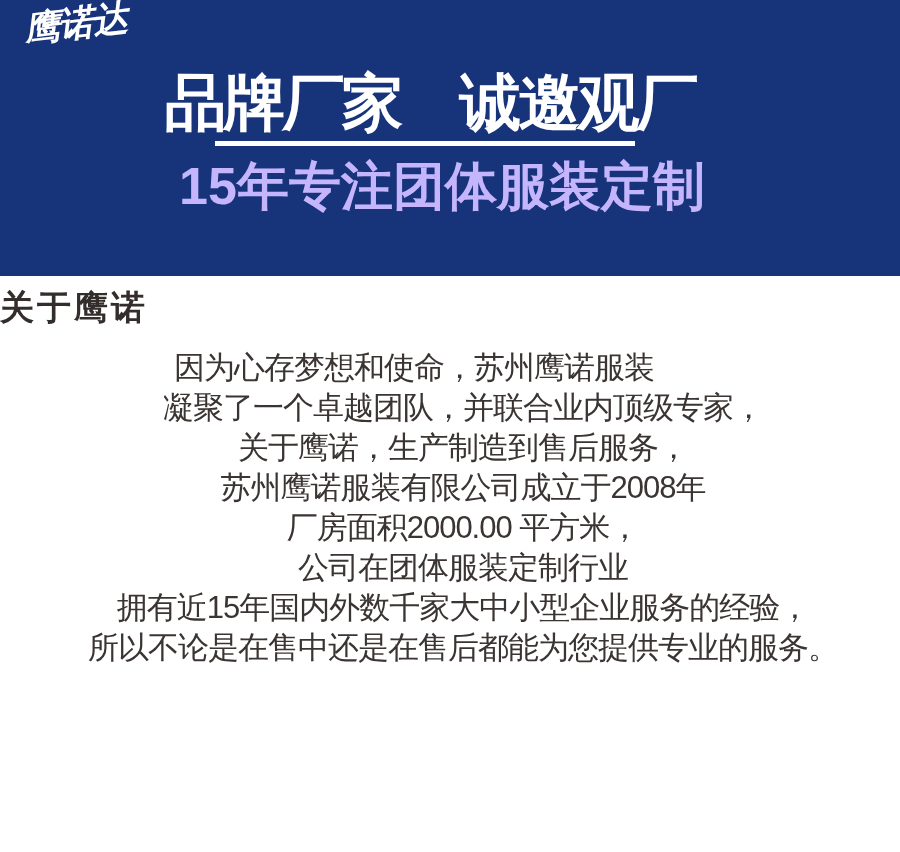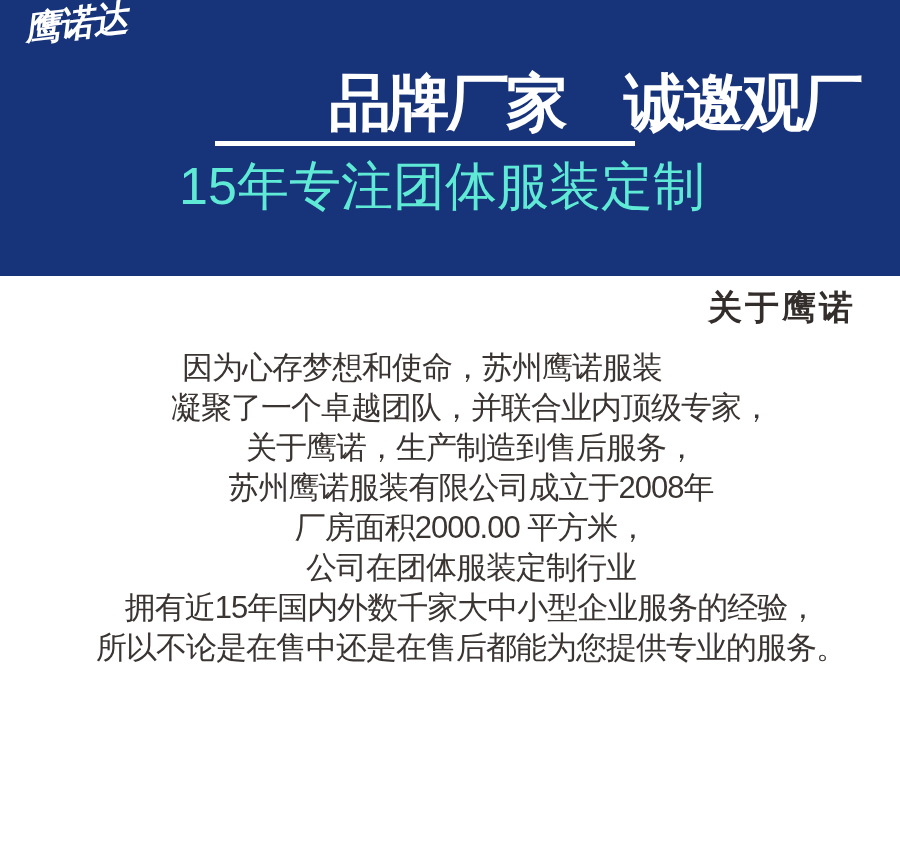--- a/index.html
+++ b/index.html
@@ -31,21 +31,21 @@
     letter-spacing: -2px;
     line-height: 1;
     transform: rotate(-7deg);
     transform-origin: left top;
   }
   .banner-title {
     position: absolute;
     top: 72px;
     left: 0;
     width: 860px;
-    text-align: right;
+    text-align: center;
     color: #ffffff;
     font-weight: bold;
     font-size: 62px;
     letter-spacing: -3px;
     line-height: 1;
     white-space: nowrap;
   }
   .banner-divider {
     position: absolute;
     top: 141px;
@@ -53,44 +53,44 @@
     width: 420px;
     height: 5px;
     background: #ffffff;
   }
   .banner-subtitle {
     position: absolute;
     top: 160px;
     left: 0;
     width: 884px;
     text-align: center;
-    color: #5eead4;
-    font-weight: normal;
+    color: #c4b5fd;
+    font-weight: bold;
     font-size: 52px;
     line-height: 1;
     white-space: nowrap;
   }
 
   
   .about-title {
     position: absolute;
     top: 289px;
     left: 0;
     width: 856px;
-    text-align: right;
+    text-align: left;
     font-size: 34px;
     font-weight: bold;
     letter-spacing: 3px;
     color: #332d2b;
     line-height: 1.1;
   }
   .about-text {
     position: absolute;
     top: 348px;
-    left: 16px;
+    left: 8px;
     width: 856px;
     padding-left: 27px;
   }
   .about-line {
     height: 40px;
     line-height: 40px;
     text-align: center;
     font-size: 31px;
     letter-spacing: -1px;
     color: #3a3432;

